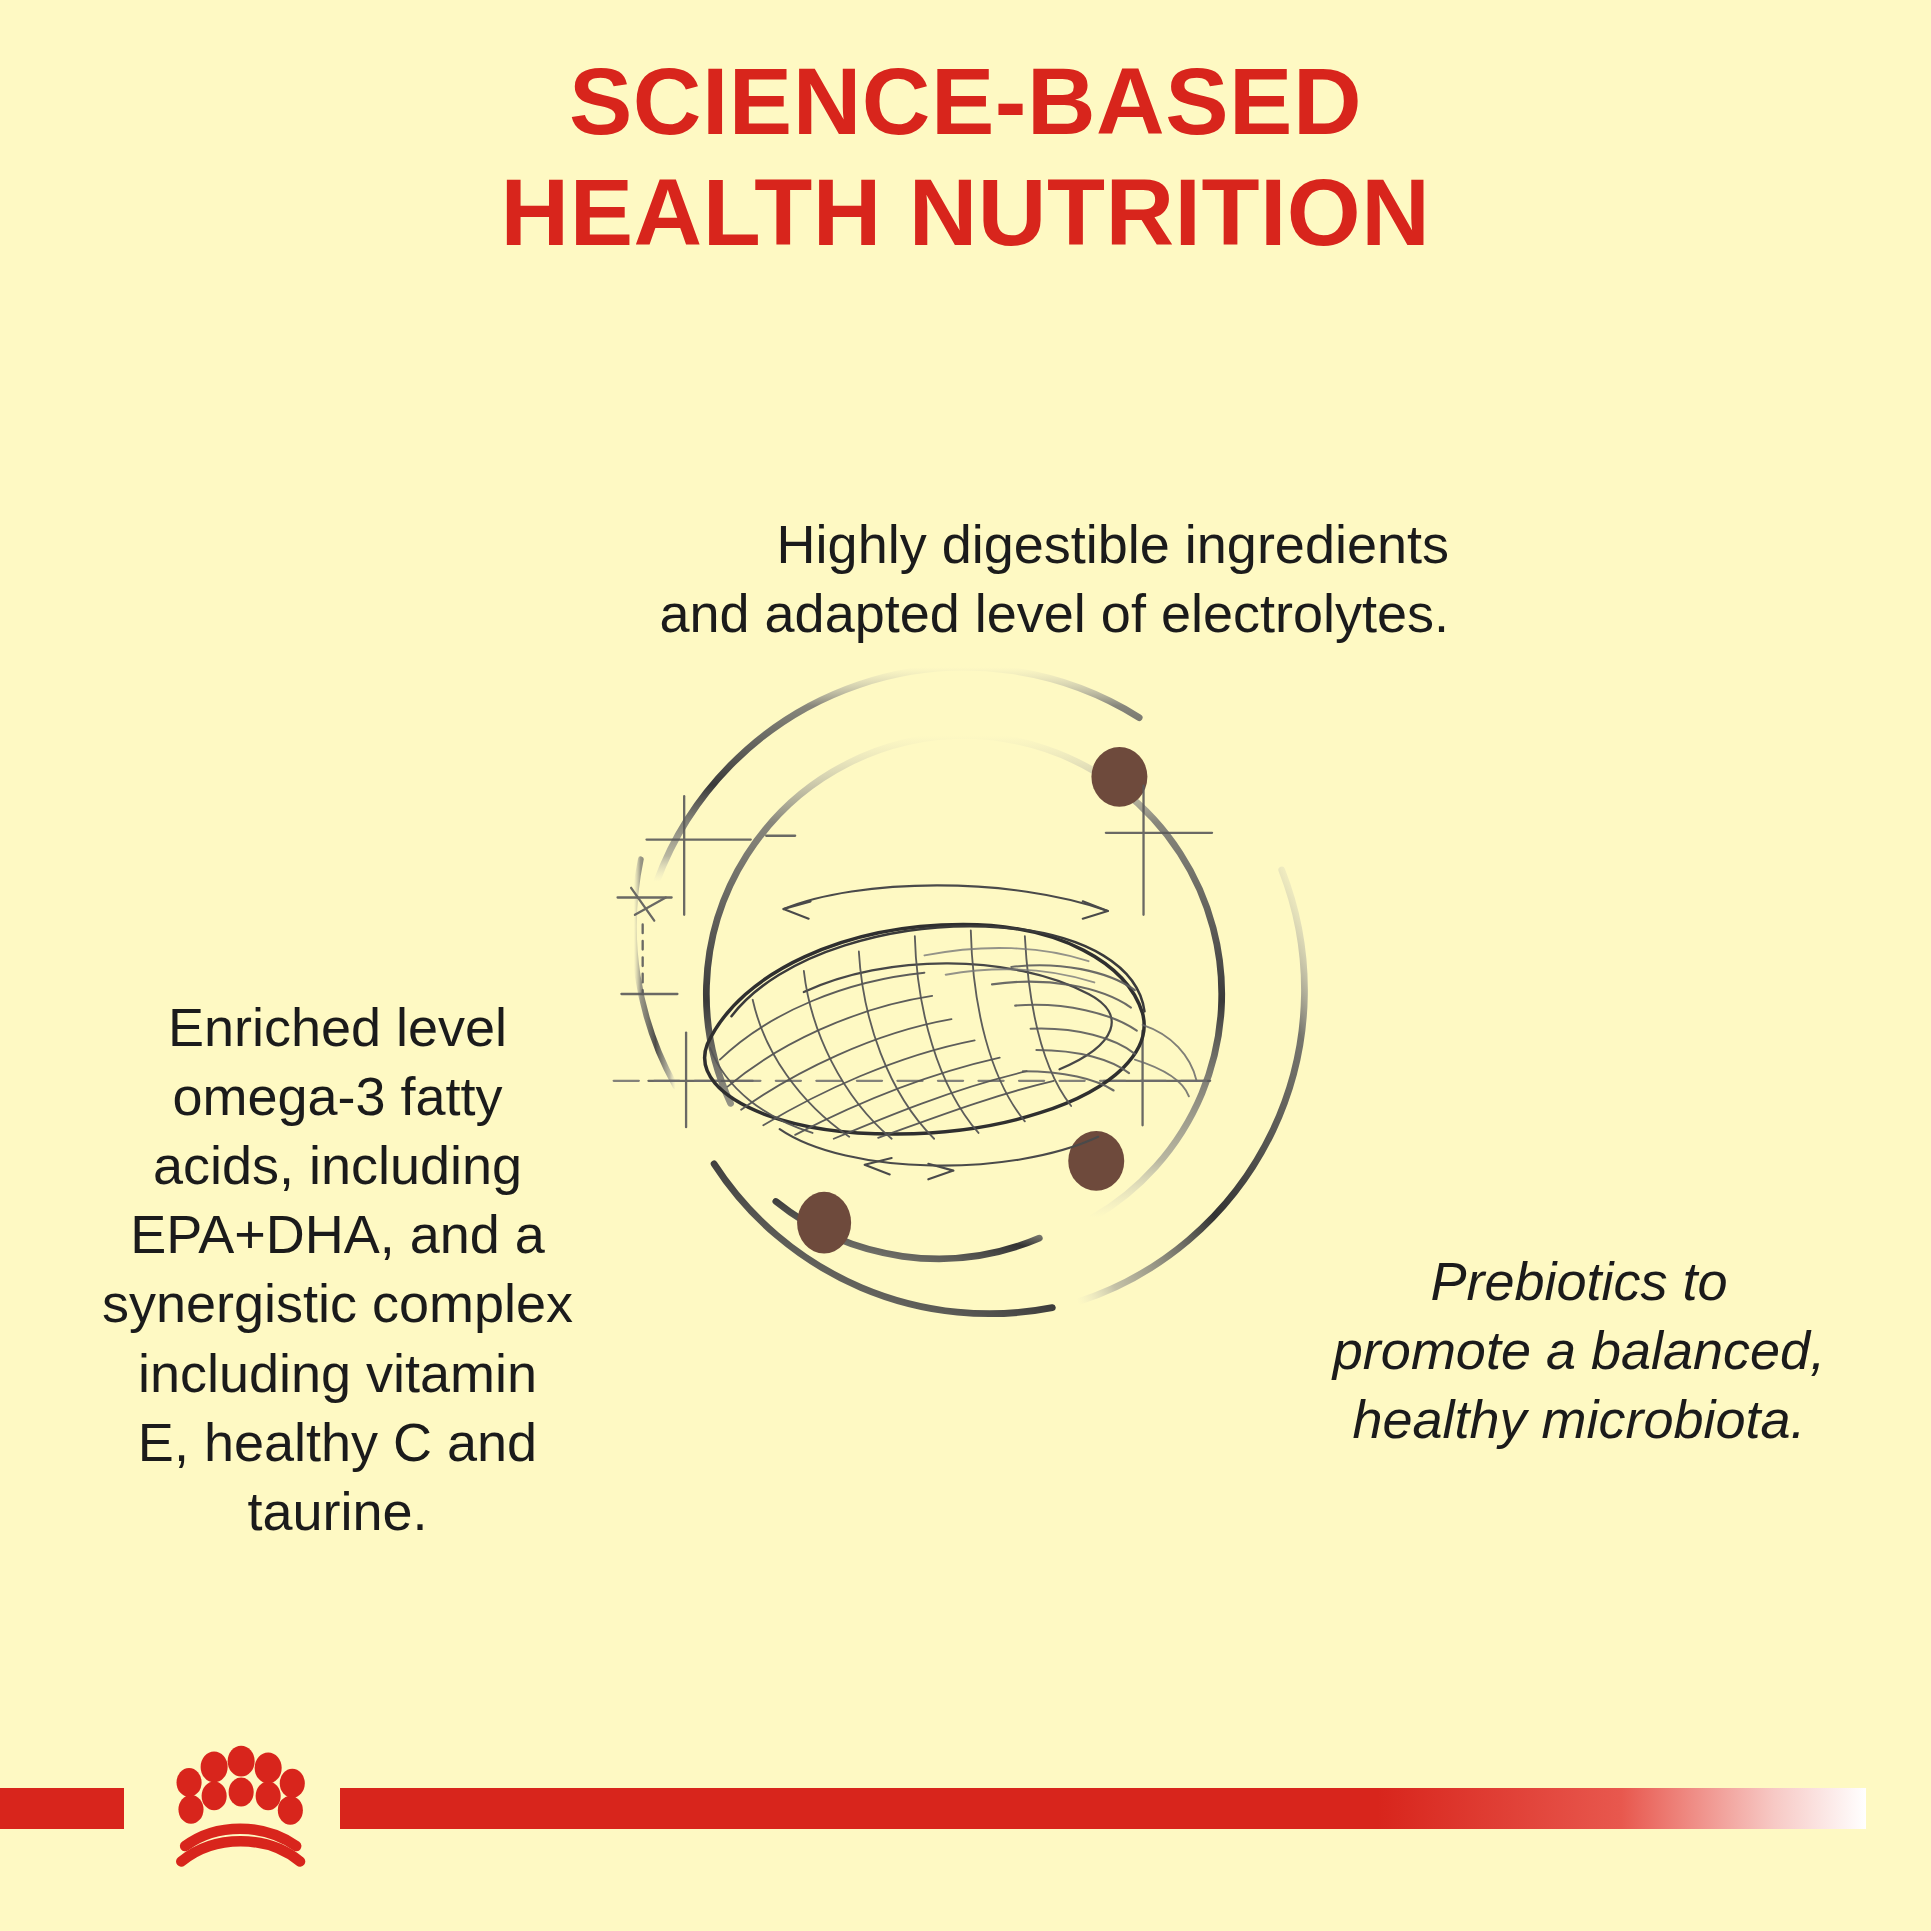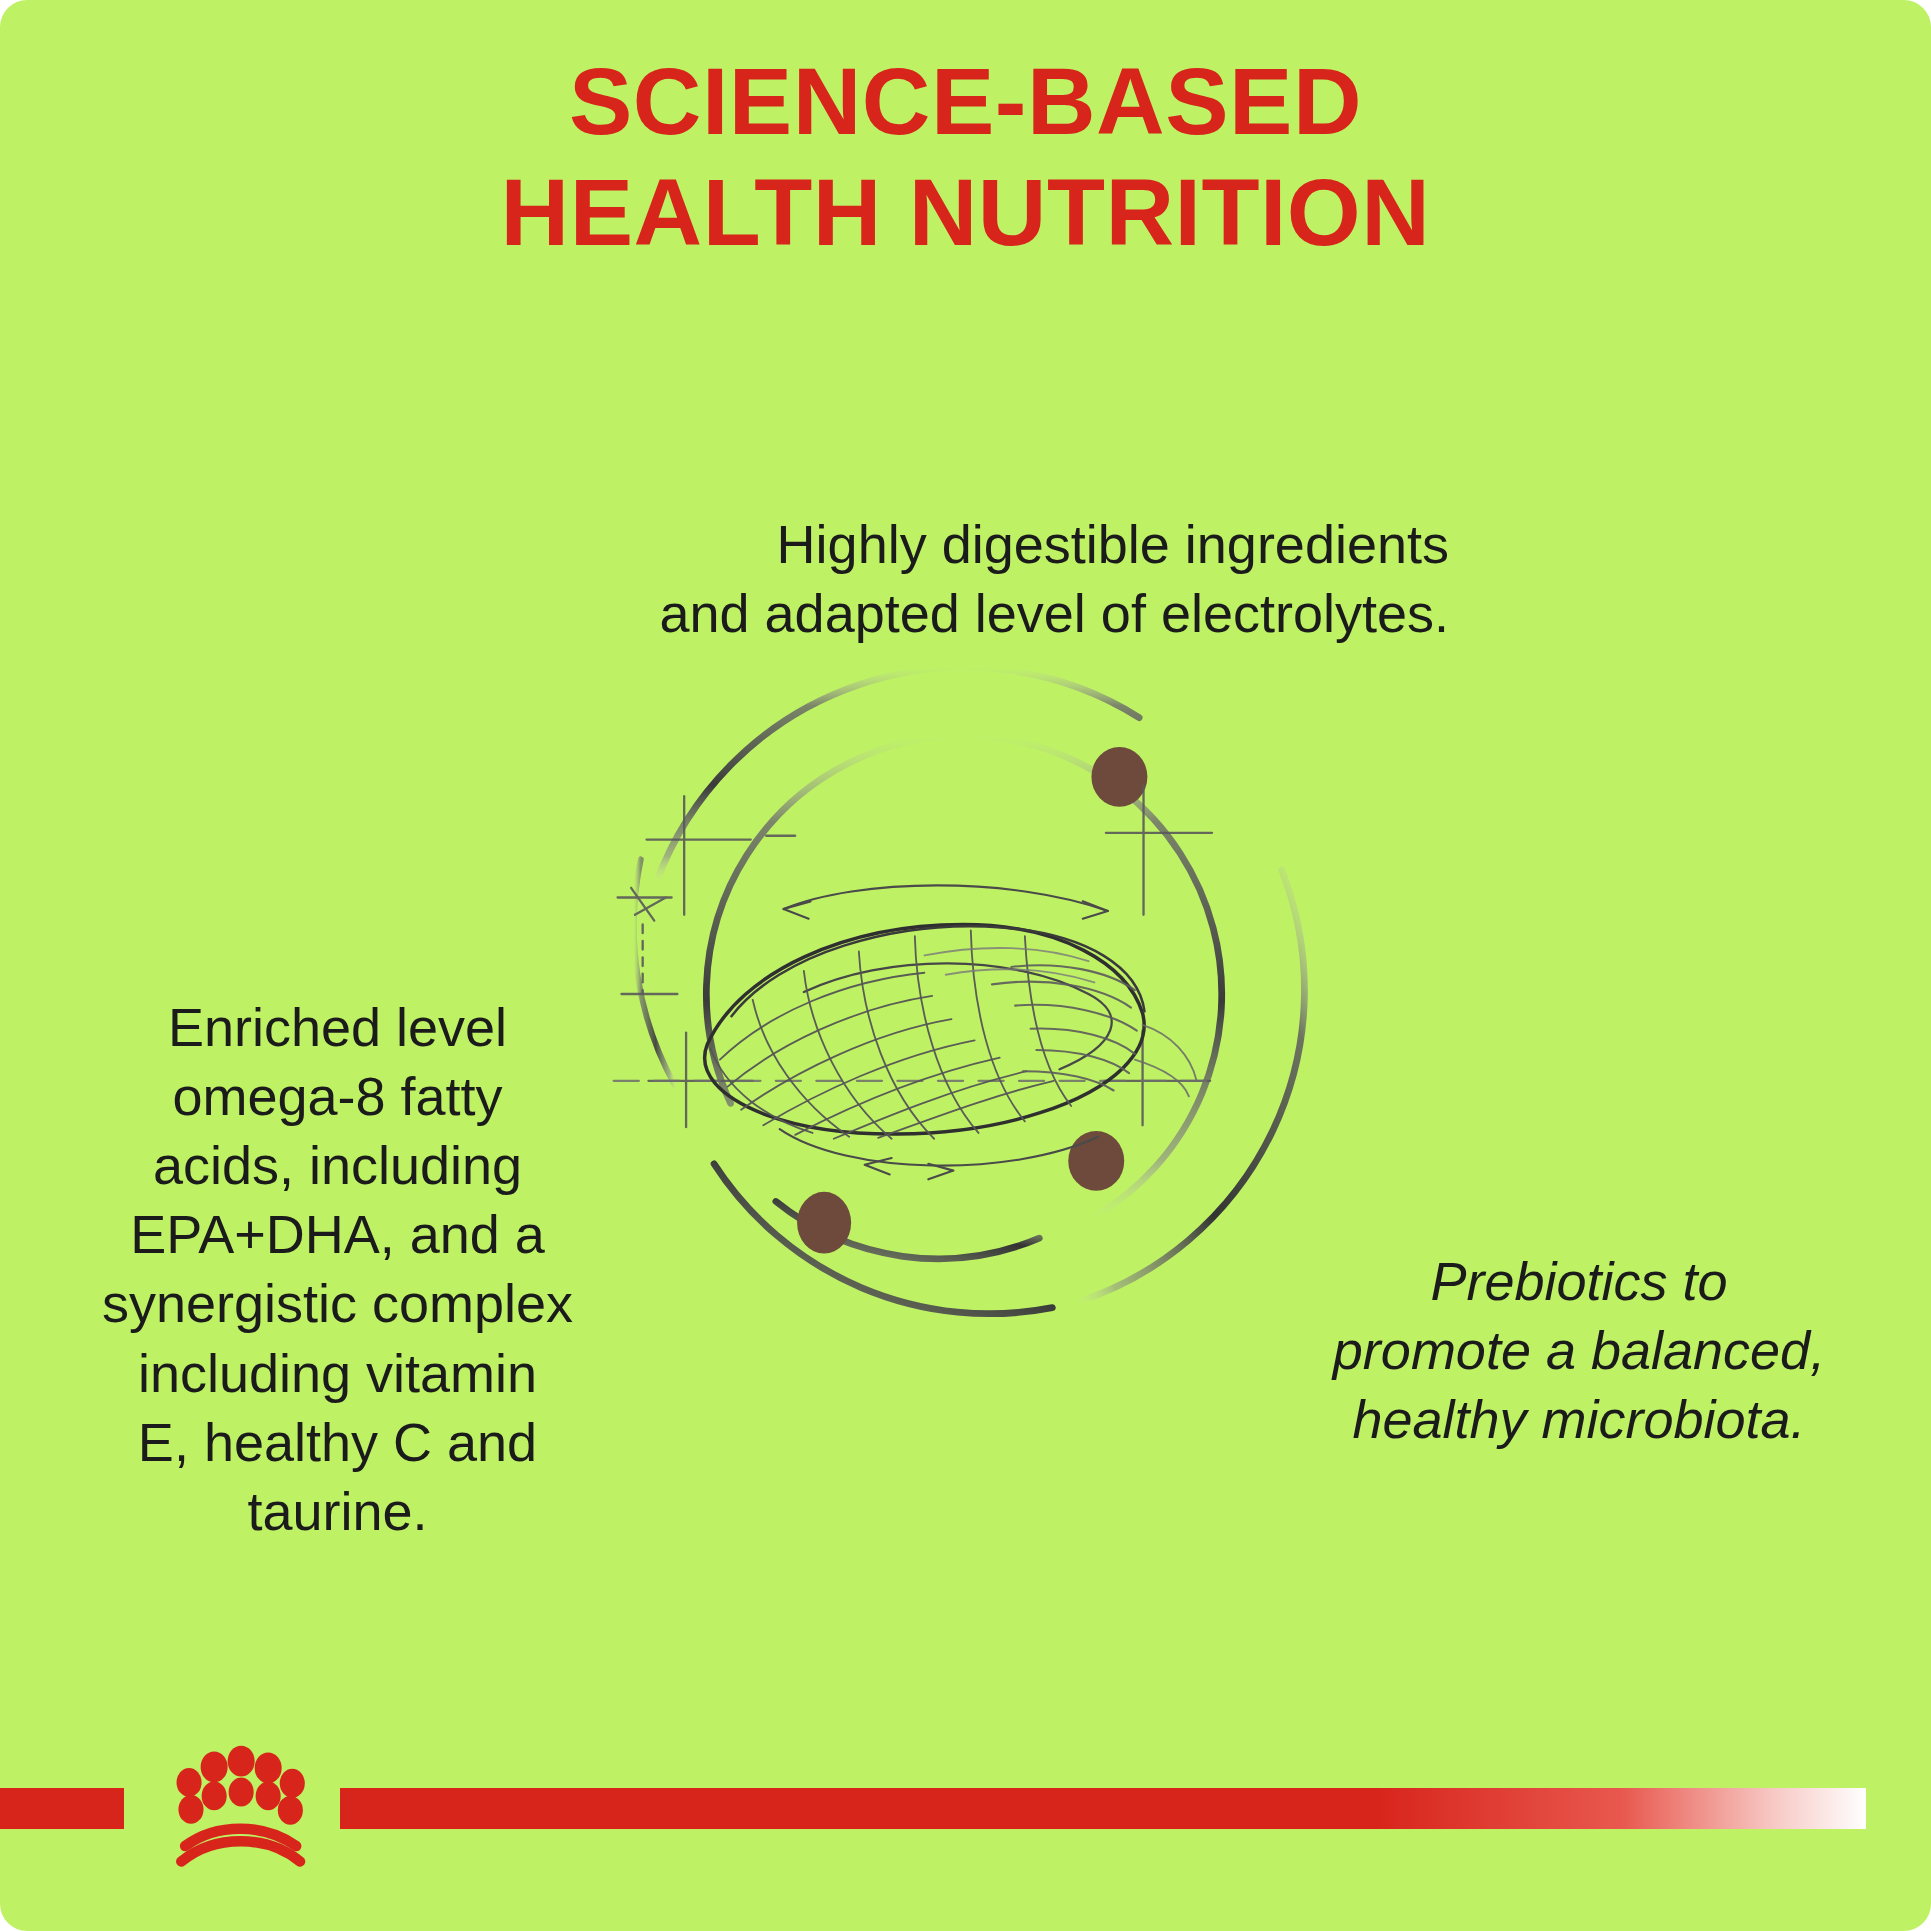--- a/index.html
+++ b/index.html
@@ -12,22 +12,21 @@
     height: 1931px;
     position: relative;
     overflow: hidden;
     font-family: "Liberation Sans", sans-serif;
     -webkit-font-smoothing: antialiased;
   }
 
   .stage {
     position: absolute;
     inset: 0;
-    background: #bef264;
-    border-radius: 27px;
+    background: #fef9c3;
   }
 
   
   .title-block {
     position: absolute;
     top: 46px;
     left: 0;
     width: 1931px;
     text-align: center;
     color: #D8251C;
@@ -124,21 +123,21 @@
     <span class="title-line">HEALTH NUTRITION</span>
   </div>
 
   <div class="copy" id="copy-top">
     <span class="ln">Highly digestible ingredients</span>
     <span class="ln">and adapted level of electrolytes.</span>
   </div>
 
   <div class="copy" id="copy-left">
     <span class="ln">Enriched level</span>
-    <span class="ln">omega-8 fatty</span>
+    <span class="ln">omega-3 fatty</span>
     <span class="ln">acids, including</span>
     <span class="ln">EPA+DHA, and a</span>
     <span class="ln">synergistic complex</span>
     <span class="ln">including vitamin</span>
     <span class="ln">E, healthy C and</span>
     <span class="ln">taurine.</span>
   </div>
 
   <div class="copy" id="copy-right">
     <span class="ln">Prebiotics to</span>

